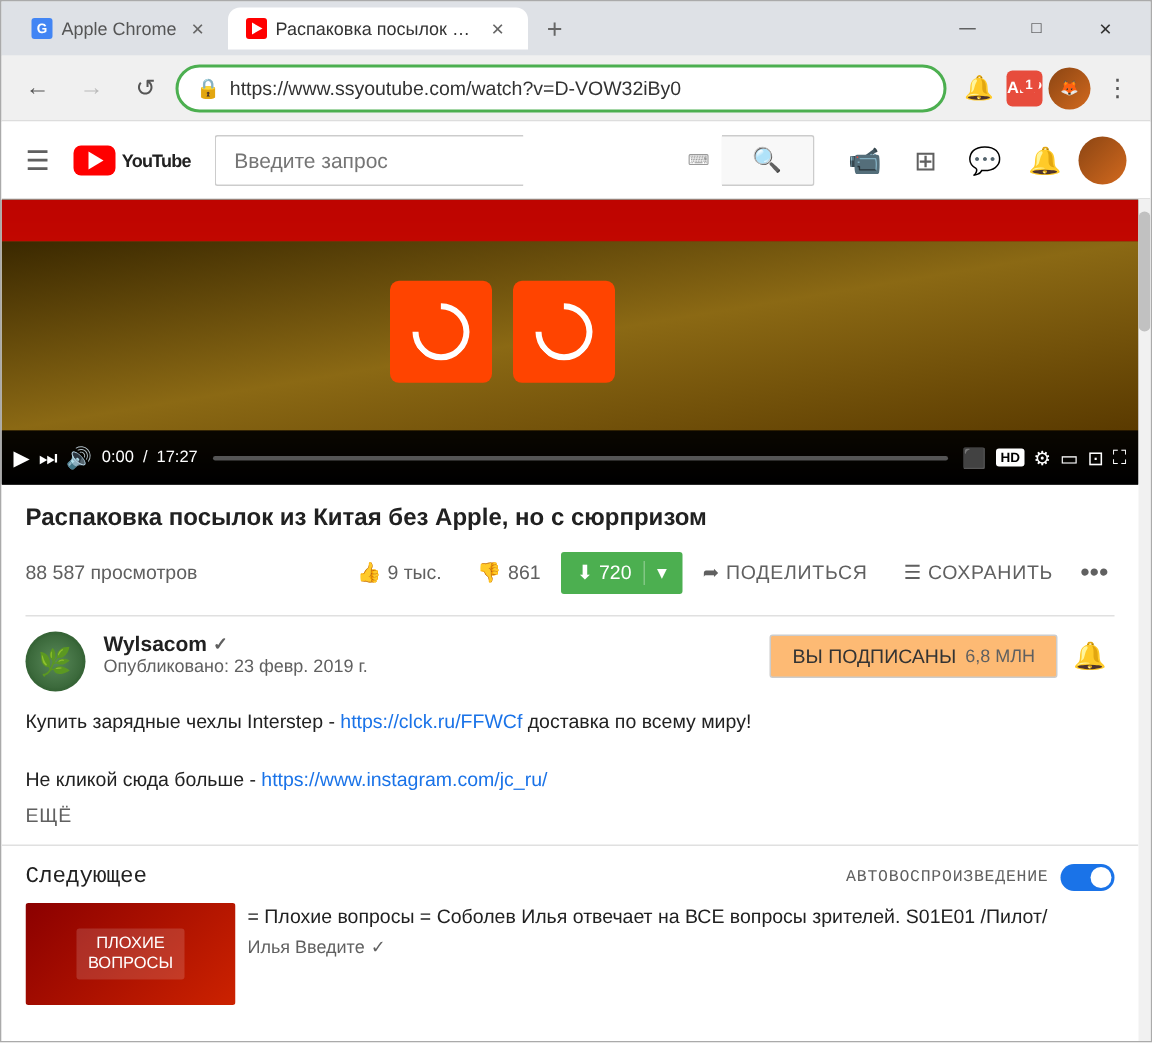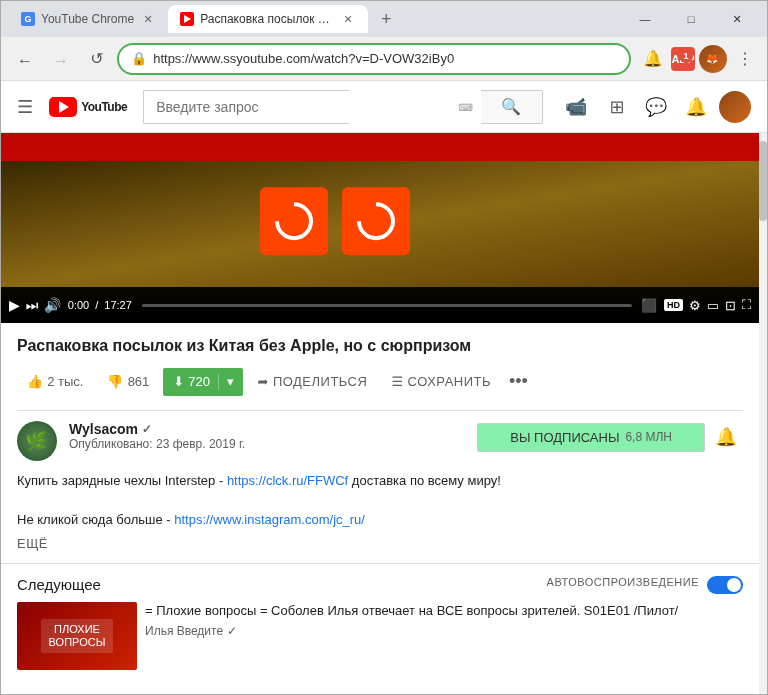--- a/index.html
+++ b/index.html
@@ -70,34 +70,34 @@
     .share-btn { display: flex; align-items: center; gap: 4px; padding: 6px 10px; font-size: 13px; color: #606060; cursor: pointer; text-transform: uppercase; letter-spacing: 0.5px; font-weight: 500; }
     .save-btn { display: flex; align-items: center; gap: 4px; padding: 6px 10px; font-size: 13px; color: #606060; cursor: pointer; text-transform: uppercase; letter-spacing: 0.5px; font-weight: 500; }
     .more-btn { padding: 6px 4px; font-size: 18px; color: #606060; cursor: pointer; }
     .divider { border: none; border-top: 1px solid #e0e0e0; margin: 8px 0; }
     .channel-row { display: flex; align-items: flex-start; gap: 12px; margin: 10px 0; }
     .channel-avatar { width: 40px; height: 40px; border-radius: 50%; background: radial-gradient(circle, #4a7a4a, #2d5a2d); flex-shrink: 0; overflow: hidden; display: flex; align-items: center; justify-content: center; }
     .channel-info { flex: 1; }
     .channel-name { font-size: 14px; font-weight: bold; color: #212121; display: flex; align-items: center; gap: 4px; }
     .verified-icon { color: #606060; font-size: 12px; }
     .channel-date { font-size: 12px; color: #606060; }
-    .subscribe-btn { background: #86efac; border: 1px solid #ccc; border-radius: 2px; padding: 6px 32px; font-size: 13px; color: #333; cursor: pointer; display: flex; align-items: center; gap: 6px; white-space: nowrap; }
+    .subscribe-btn { background: #fdba74; border: 1px solid #ccc; border-radius: 2px; padding: 6px 14px; font-size: 13px; color: #333; cursor: pointer; display: flex; align-items: center; gap: 6px; white-space: nowrap; }
     .subscriber-count { font-size: 12px; color: #606060; }
     .bell-btn { width: 32px; height: 32px; display: flex; align-items: center; justify-content: center; cursor: pointer; font-size: 18px; color: #606060; }
     .description { font-size: 13px; color: #212121; line-height: 1.5; margin: 6px 0; }
     .description a { color: #1a73e8; text-decoration: none; }
     .show-more { font-size: 13px; color: #606060; cursor: pointer; text-transform: uppercase; font-weight: 500; letter-spacing: 0.5px; margin-top: 4px; }
     .next-section { padding: 12px 16px 0; border-top: 1px solid #e0e0e0; }
-    .next-header { display: flex; margin-bottom: 8px; }
+    .next-header { display: flex; align-items: center; margin-bottom: 8px; font-family: Liberation Mono, monospace; }
     .next-title { font-size: 15px; color: #212121; font-weight: normal; flex: 1; }
     .autoplay-label { font-size: 11px; color: #606060; text-transform: uppercase; letter-spacing: 0.5px; margin-right: 8px; }
     .toggle-switch { width: 36px; height: 18px; background: #1a73e8; border-radius: 9px; position: relative; cursor: pointer; flex-shrink: 0; }
     .toggle-knob { width: 14px; height: 14px; background: #fff; border-radius: 50%; position: absolute; top: 2px; right: 2px; }
     .next-video-item { display: flex; gap: 8px; padding-bottom: 8px; }
-    .next-video-thumb { width: 120px; height: 68px; flex-shrink: 0; background: #8B0000; border-radius: 2px; overflow: hidden; display: flex; align-items: center; justify-content: center; }
+    .next-video-thumb { width: 140px; height: 68px; flex-shrink: 0; background: #8B0000; border-radius: 2px; overflow: hidden; display: flex; align-items: center; justify-content: center; }
     .next-video-info { flex: 1; }
     .next-video-title { font-size: 13px; color: #212121; line-height: 1.4; margin-bottom: 4px; }
     .next-video-channel { font-size: 12px; color: #606060; display: flex; align-items: center; gap: 4px; }
     .next-video-views { font-size: 12px; color: #606060; }
 
     .chrome-tab-favicon-inactive { width: 14px; height: 14px; background: #4285F4; border-radius: 2px; display: flex; align-items: center; justify-content: center; }
     .yt-tab-favicon { width: 14px; height: 14px; background: #ff0000; border-radius: 2px; display: flex; align-items: center; justify-content: center; }
 
     .content-main { flex: 1; position: relative; display: flex; overflow: hidden; }
     .page-inner { flex: 1; overflow-y: auto; overflow-x: hidden; }
@@ -105,21 +105,21 @@
 </head>
 <body>
 
 <div class="window-frame">
 
   <div class="title-bar">
     <div class="tab-inactive">
       <div class="chrome-tab-favicon-inactive">
         <span style="font-size:9px;color:#fff;font-weight:bold">G</span>
       </div>
-      <span class="tab-label">YouTube Chrome</span>
+      <span class="tab-label">Apple Chrome</span>
       <div class="tab-close">✕</div>
     </div>
     <div class="tab-active">
       <div class="yt-tab-favicon">
         <div style="width:0;height:0;border-top:4px solid transparent;border-bottom:4px solid transparent;border-left:7px solid #fff;margin-left:1px;"></div>
       </div>
       <span class="tab-label">Распаковка посылок из Китая б...</span>
       <div class="tab-close">✕</div>
     </div>
     <div class="new-tab-btn">+</div>
@@ -219,24 +219,25 @@
               <span class="video-ctrl-icon">▭</span>
               <span class="video-ctrl-icon">⊡</span>
               <span class="video-ctrl-icon">⛶</span>
             </div>
           </div>
         </div>
 
         <div class="content-area">
           <div class="video-title">Распаковка посылок из Китая без Apple, но с сюрпризом</div>
           <div class="video-meta-row">
+            <span class="view-count">88 587 просмотров</span>
             <div class="action-buttons">
               <div class="like-btn">
                 <span>👍</span>
-                <span>2 тыс.</span>
+                <span>9 тыс.</span>
               </div>
               <div class="dislike-btn">
                 <span>👎</span>
                 <span>861</span>
               </div>
               <div class="download-btn">
                 <span>⬇</span>
                 <span>720</span>
                 <span style="display:inline-block;width:1px;height:16px;background:rgba(255,255,255,0.3);margin:0 4px;"></span>
                 <span>▾</span>

